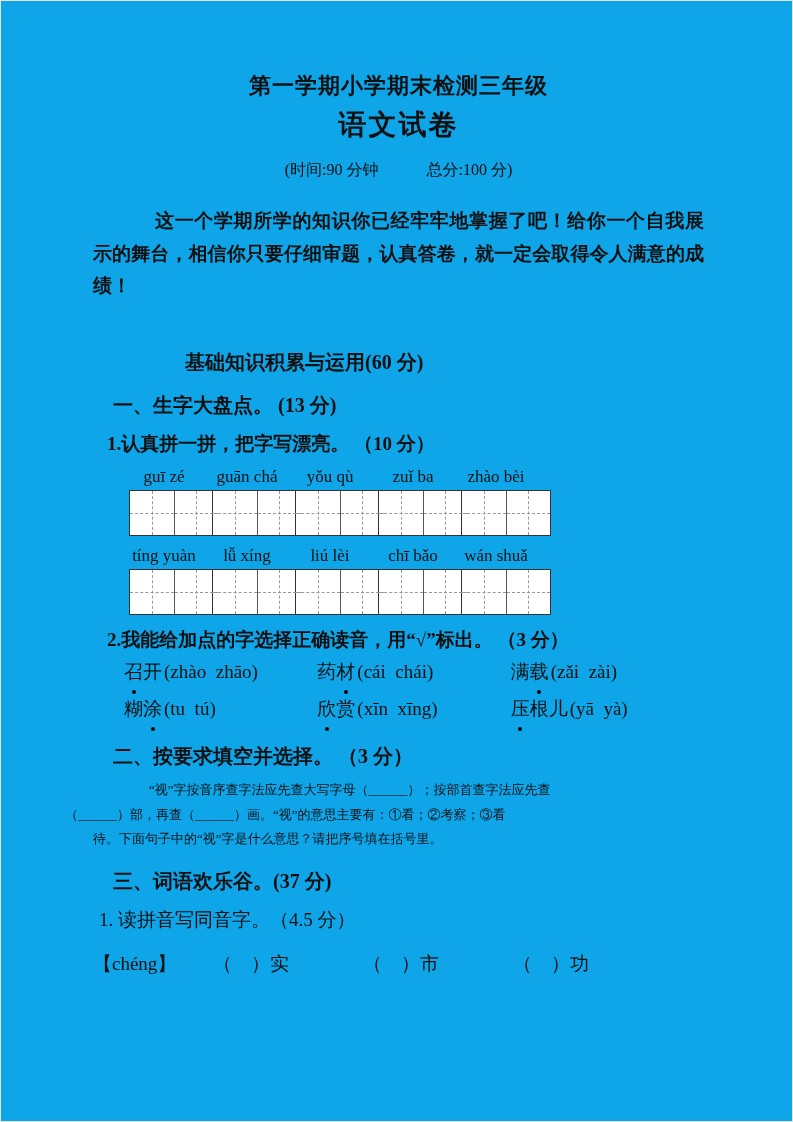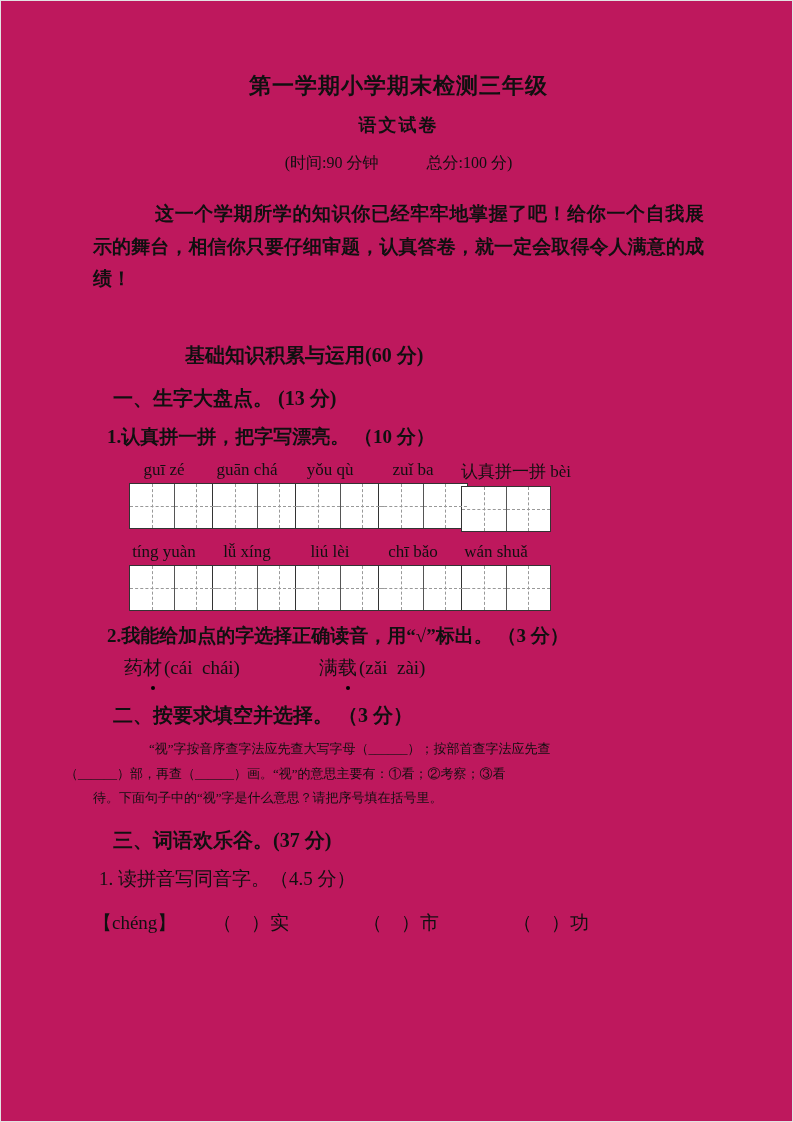--- a/index.html
+++ b/index.html
@@ -1,24 +1,24 @@
 <!DOCTYPE html>
 <html><head>
 <meta charset="utf-8">
 <style>
   * { margin:0; padding:0; box-sizing:border-box; }
   html, body { background:#f2f2f2; }
   .doc {
-    width:793px; height:1122px; margin:0 auto; background:#be185d;
+    width:793px; height:1122px; margin:0 auto; background:#0ea5e9;
     border:1px solid #e3e3e3;
     font-family:"Liberation Serif", serif; color:#101010;
     padding:70px 88px 0 92px; overflow:hidden;
   }
   .title { font-size:22px; font-weight:bold; text-align:center; letter-spacing:1px; }
-  .subtitle { font-size:18px; font-weight:bold; text-align:center; margin-top:12px; letter-spacing:2px; }
+  .subtitle { font-size:28px; font-weight:bold; text-align:center; margin-top:5px; letter-spacing:2px; }
   .meta { font-size:16px; text-align:center; margin-top:16px; white-space:pre; }
   .intro { font-size:19px; font-weight:bold; line-height:1.72; text-indent:62px; margin-top:24px; text-align:justify; }
   .section-heading { font-size:20px; font-weight:bold; margin:46px 0 0 92px; }
   .q-title { font-size:20px; font-weight:bold; margin-top:16px;margin-left:20px; }
   .sub-title { font-size:19px; font-weight:bold; margin:12px 0 0 14px; }
   .sub-title-plain { font-size:19px; font-weight:normal; margin:12px 0 0 6px; }
 
   .py-row { display:flex; margin-left:36px; margin-top:10px; }
   .py-col { width:70px; margin-right:13px; }
   .py-label { font-size:17px; text-align:center; margin-bottom:3px; white-space:pre; }
@@ -86,21 +86,21 @@
           </div>
       </div>
       <div class="py-col">
         <div class="py-label">zuǐ ba</div>
         <div class="tzg">
             <div class="cell"></div>
             <div class="cell"></div>
           </div>
       </div>
       <div class="py-col">
-        <div class="py-label">认真拼一拼 bèi</div>
+        <div class="py-label">zhào bèi</div>
         <div class="tzg">
             <div class="cell"></div>
             <div class="cell"></div>
           </div>
       </div>
     </div>
 
     <div class="py-row">
       <div class="py-col">
         <div class="py-label">tíng yuàn</div>
@@ -135,22 +135,28 @@
         <div class="tzg">
             <div class="cell"></div>
             <div class="cell"></div>
           </div>
       </div>
     </div>
 
     <div class="sub-title">2.我能给加点的字选择正确读音，用“√”标出。 （3 分）</div>
 
     <div class="word-row">
+      <span class="word-item"><span></span><span class="w-dot">召</span><span>开</span><span class="opts">(zhào  zhāo)</span></span>
       <span class="word-item"><span>药</span><span class="w-dot">材</span><span></span><span class="opts">(cái  chái)</span></span>
       <span class="word-item"><span>满</span><span class="w-dot">载</span><span></span><span class="opts">(zǎi  zài)</span></span>
+    </div>
+    <div class="word-row">
+      <span class="word-item"><span>糊</span><span class="w-dot">涂</span><span></span><span class="opts">(tu  tú)</span></span>
+      <span class="word-item"><span></span><span class="w-dot">欣</span><span>赏</span><span class="opts">(xīn  xīng)</span></span>
+      <span class="word-item"><span></span><span class="w-dot">压</span><span>根儿</span><span class="opts">(yā  yà)</span></span>
     </div>
   </div>
 
   <div>
     <div class="q-title">二、按要求填空并选择。 （3 分）</div>
     <div class="q2-line l1">“视”字按音序查字法应先查大写字母（______）；按部首查字法应先查</div>
     <div class="q2-line l2">（______）部，再查（______）画。“视”的意思主要有：①看；②考察；③看</div>
     <div class="q2-line">待。下面句子中的“视”字是什么意思？请把序号填在括号里。</div>
   </div>
 

